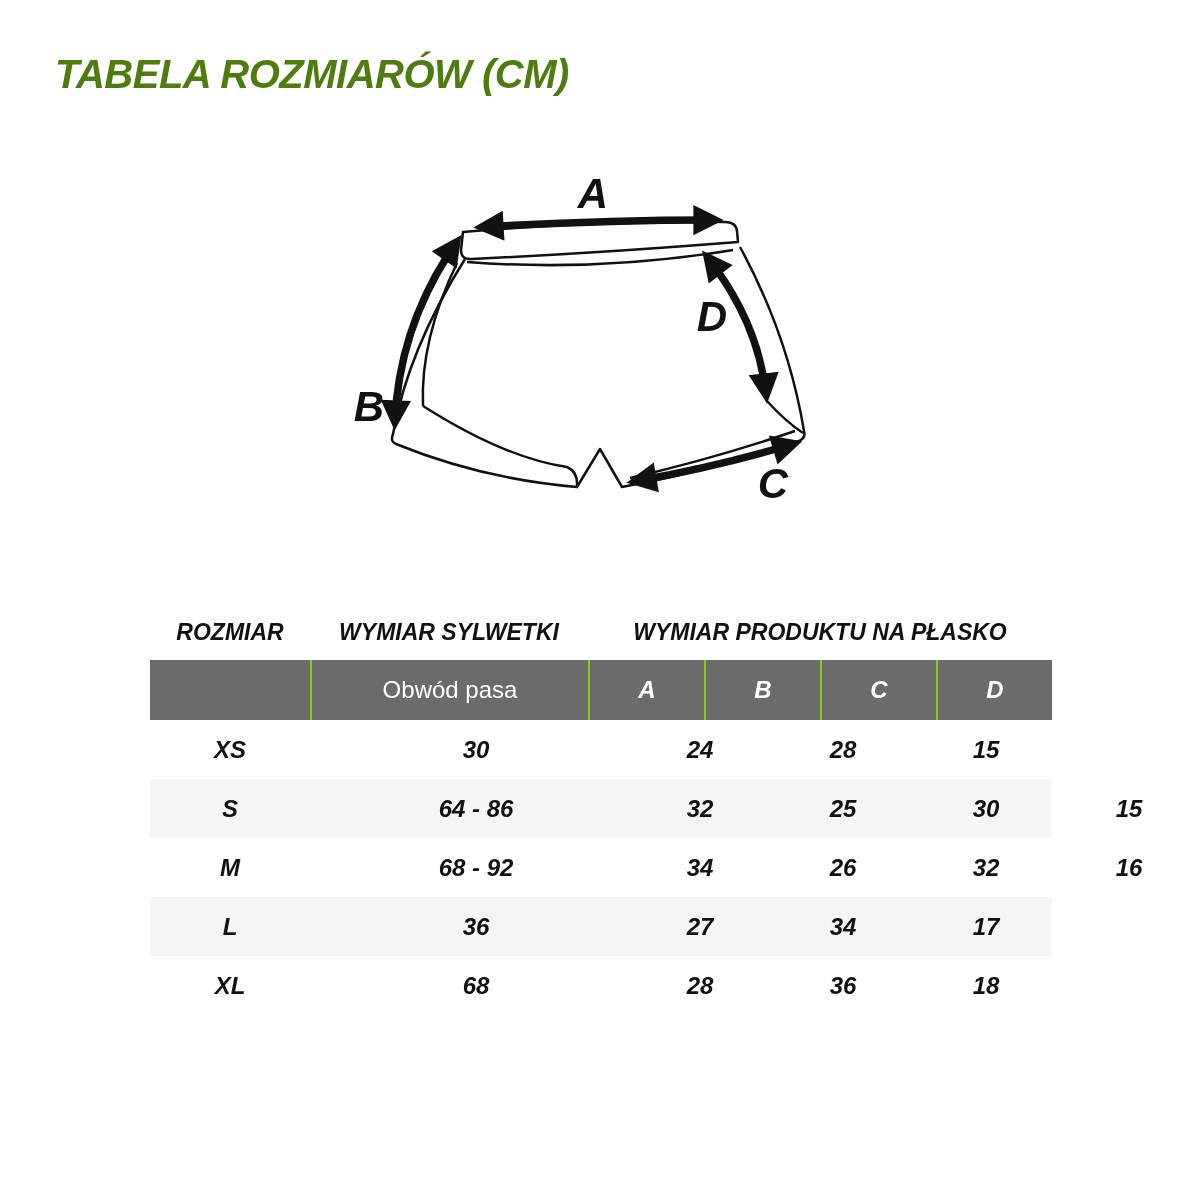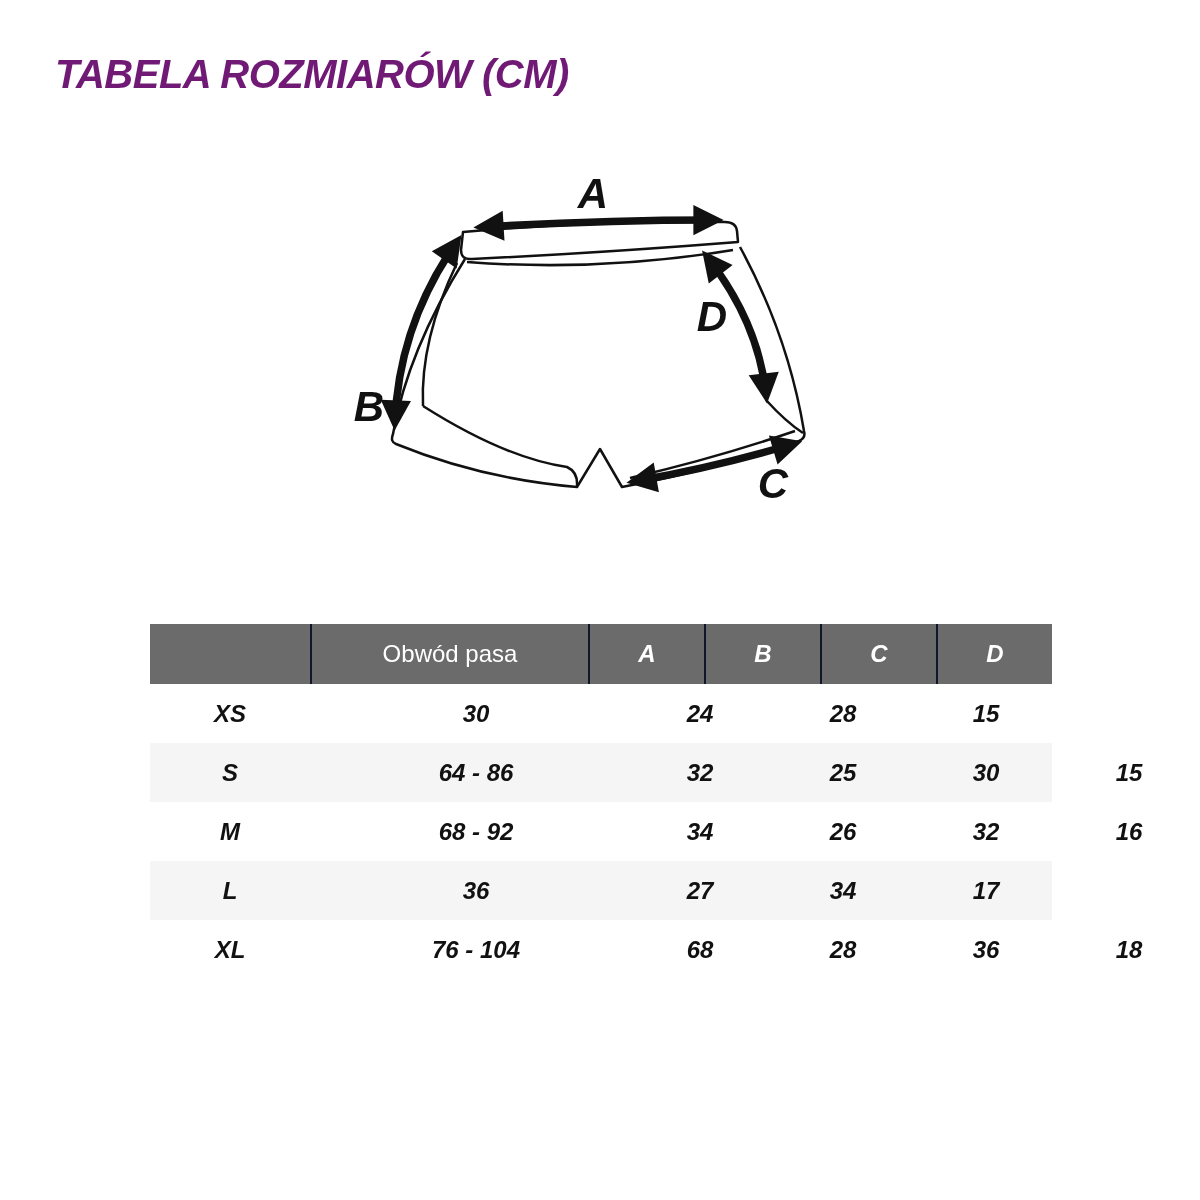--- a/index.html
+++ b/index.html
@@ -12,21 +12,21 @@
     color: #111111;
   }
   .page-title {
     position: absolute;
     left: 55px; top: 52px;
     margin: 0;
     font-size: 40px;
     font-style: italic;
     font-weight: 700;
     letter-spacing: -0.5px;
-    color: #701a75;
+    color: #4d7c0f;
     white-space: nowrap;
   }
   .diagram {
     position: absolute;
     left: 340px; top: 150px;
     width: 520px; height: 380px;
   }
   .diagram .thin  { fill: none; stroke: #111111; stroke-width: 2.5; stroke-linejoin: round; }
   .diagram .band  { fill: #ffffff; stroke: #111111; stroke-width: 2.5; stroke-linejoin: round; }
   .diagram .arrow { fill: none; stroke: #111111; stroke-width: 7.5; }
@@ -68,21 +68,21 @@
   }
   .header-cell {
     display: flex;
     align-items: center;
     justify-content: center;
     box-sizing: border-box;
     font-size: 24px;
     font-style: italic;
     font-weight: 700;
   }
-  .header-cell + .header-cell { border-left: 2px solid #0f172a; }
+  .header-cell + .header-cell { border-left: 2px solid #84cc16; }
   .header-cell.waist { font-style: normal; font-weight: 500; }
   .data-row {
     display: grid;
     grid-template-columns: 160px 278px 116px 116px 116px 116px;
     height: 59px;
     align-items: center;
     text-align: center;
     font-size: 24px;
     font-style: italic;
     font-weight: 700;
@@ -118,20 +118,25 @@
   <path class="arrow" marker-start="url(#ah)" marker-end="url(#ah)" d="M 636,481 Q 716,467 793,444"></path>
   <path class="arrow" marker-start="url(#ah)" marker-end="url(#ah)" d="M 708,258 Q 758,322 766,394"></path>
 
   <text x="593" y="208">A</text>
   <text x="369" y="421">B</text>
   <text x="773" y="498">C</text>
   <text x="712" y="331">D</text>
 </svg>
 
 <div class="size-table">
+  <div class="group-row">
+    <div class="group-cell">ROZMIAR</div>
+    <div class="group-cell">WYMIAR SYLWETKI</div>
+    <div class="group-cell">WYMIAR PRODUKTU NA PŁASKO</div>
+  </div>
 
   <div class="header-row">
     <div class="header-cell"></div>
     <div class="header-cell waist">Obwód pasa</div>
     <div class="header-cell">A</div>
     <div class="header-cell">B</div>
     <div class="header-cell">C</div>
     <div class="header-cell">D</div>
   </div>
 
@@ -164,19 +169,18 @@
   <div class="data-row alt">
     <div>L</div>
     <div>36</div>
     <div>27</div>
     <div>34</div>
     <div>17</div>
   </div>
 
   <div class="data-row">
     <div>XL</div>
-    <div>76 - 104</div>
     <div>68</div>
     <div>28</div>
     <div>36</div>
     <div>18</div>
   </div>
 </div>
 
 </body></html>

